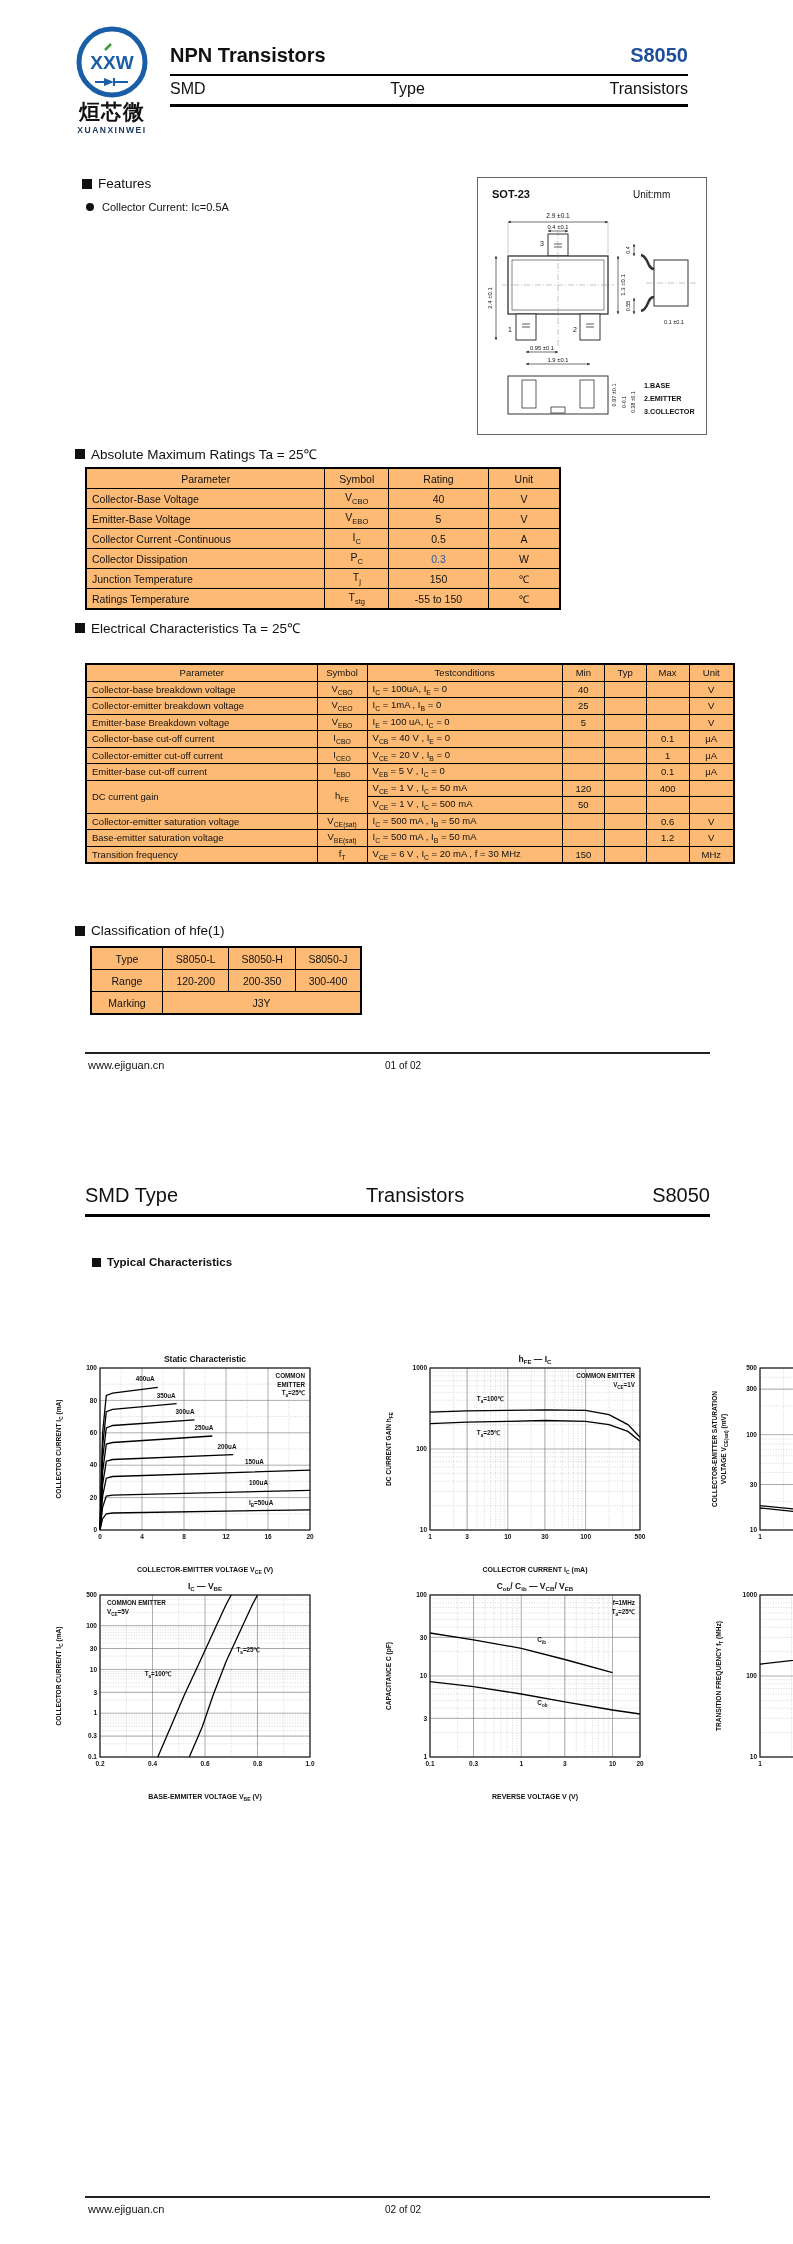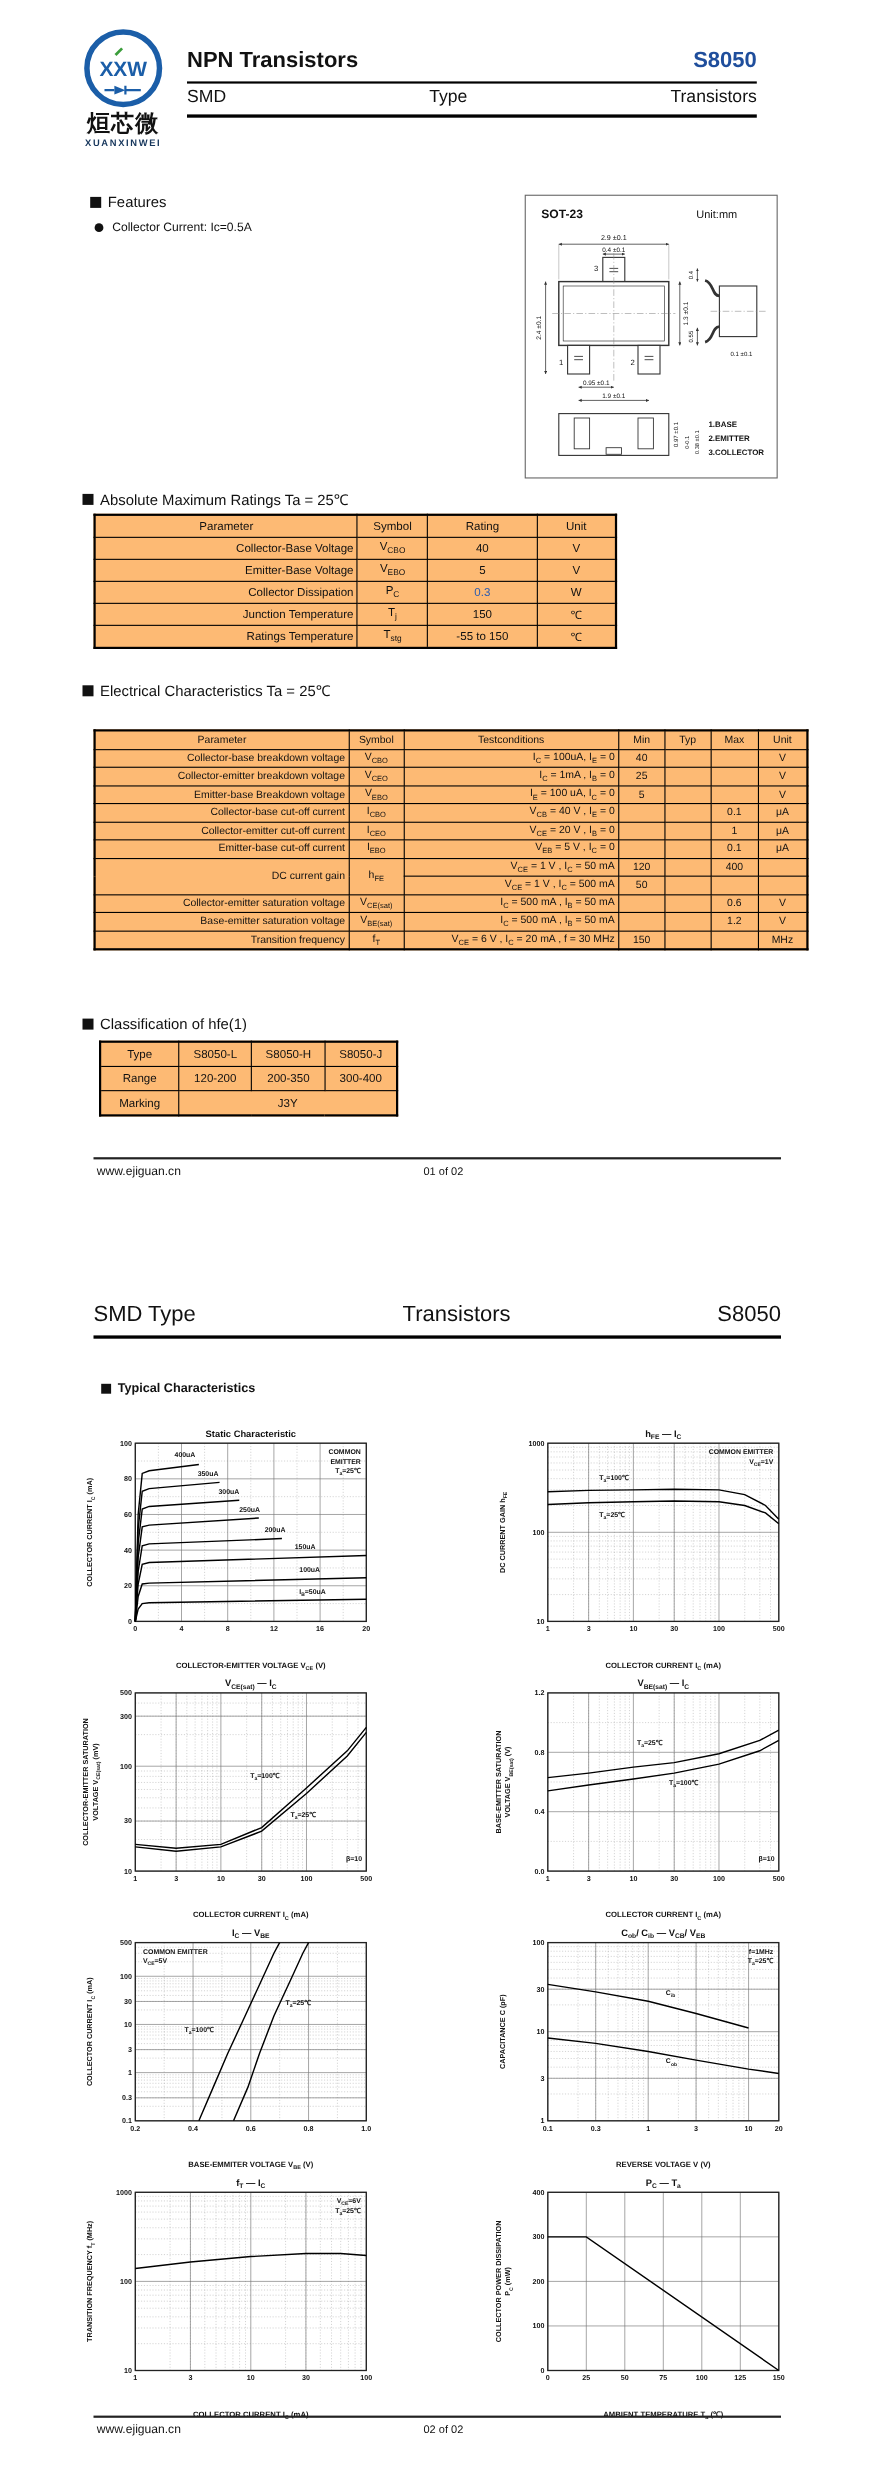--- a/index.html
+++ b/index.html
@@ -17,38 +17,38 @@
   .sec{display:flex;align-items:center;gap:6px;font-size:13.5px}
   .sec .sq{width:10px;height:10px;background:#111;flex:none}
   .feat{display:flex;align-items:center;gap:8px;font-size:11px}
   .feat .dot{width:8px;height:8px;border-radius:50%;background:#111;flex:none}
   
   #pkg-box{left:477px;top:177px;width:228px;height:256px;border:1px solid #666}
   
   table{border-collapse:collapse;background:#fdba74}
   .dt{position:absolute;border:2px solid #000}
   .dt td,.dt th{border:1px solid #000;font-weight:400;text-align:center;padding:1px 3px}
-  .dt .pl{text-align:right;padding-left:23px}
+  .dt .pl{text-align:left;padding-left:5px}
   .blu{color:#2b5cb0}
   #abs-table{left:85px;top:467px;width:476px;font-size:10.5px}
   #abs-table td,#abs-table th{height:17px}
   #elec-table{left:85px;top:663px;width:650px;font-size:9.5px}
   #elec-table td,#elec-table th{height:13.5px}
   #class-table{left:90px;top:946px;width:272px;font-size:10.5px}
   #class-table td{height:19px}
   
   .foot-rule{height:2px;background:#222}
   .foot{font-size:11px}
   .pageno{font-size:10px}
   
   #p2-header{left:85px;top:1184px;width:625px;display:flex;justify-content:space-between;font-size:20px}
   #p2-rule{left:85px;top:1214px;width:625px;height:3px}
   #sec-typical{left:92px;top:1256px;font-size:11.5px;font-weight:600}
   #sec-typical .sq{width:9px;height:9px}
-  #charts{left:48px;top:1296px;width:700px;display:grid;grid-template-columns:1fr 1fr;column-gap:50px;row-gap:2px;justify-items:center}
+  #charts{left:48px;top:1352px;width:700px;display:grid;grid-template-columns:1fr 1fr 1fr 1fr;column-gap:50px;row-gap:2px;justify-items:center}
   .chart svg{display:block}
   sub{font-size:72%}
 </style>
 </head>
 <body>
 
 <div class="abs" style="left:64px;top:20px">
   <svg width="96" height="116" viewBox="0 0 96 116">
     <circle cx="48" cy="42" r="33" fill="#fff" stroke="#1b5ea8" stroke-width="5"></circle>
     <text x="48" y="49" font-size="19" font-weight="bold" text-anchor="middle" fill="#1b5ea8">XXW</text>
@@ -172,20 +172,26 @@
         <td class="pl">Collector-Base Voltage</td>
         <td>V<sub>CBO</sub></td>
         <td>40</td>
         <td>V</td>
       </tr>
       <tr>
         <td class="pl">Emitter-Base Voltage</td>
         <td>V<sub>EBO</sub></td>
         <td>5</td>
         <td>V</td>
+      </tr>
+      <tr>
+        <td class="pl">Collector Current -Continuous</td>
+        <td>I<sub>C</sub></td>
+        <td>0.5</td>
+        <td>A</td>
       </tr>
       <tr>
         <td class="pl">Collector Dissipation</td>
         <td>P<sub>C</sub></td>
         <td class="blu">0.3</td>
         <td>W</td>
       </tr>
       <tr>
         <td class="pl">Junction Temperature</td>
         <td>T<sub>j</sub></td>

